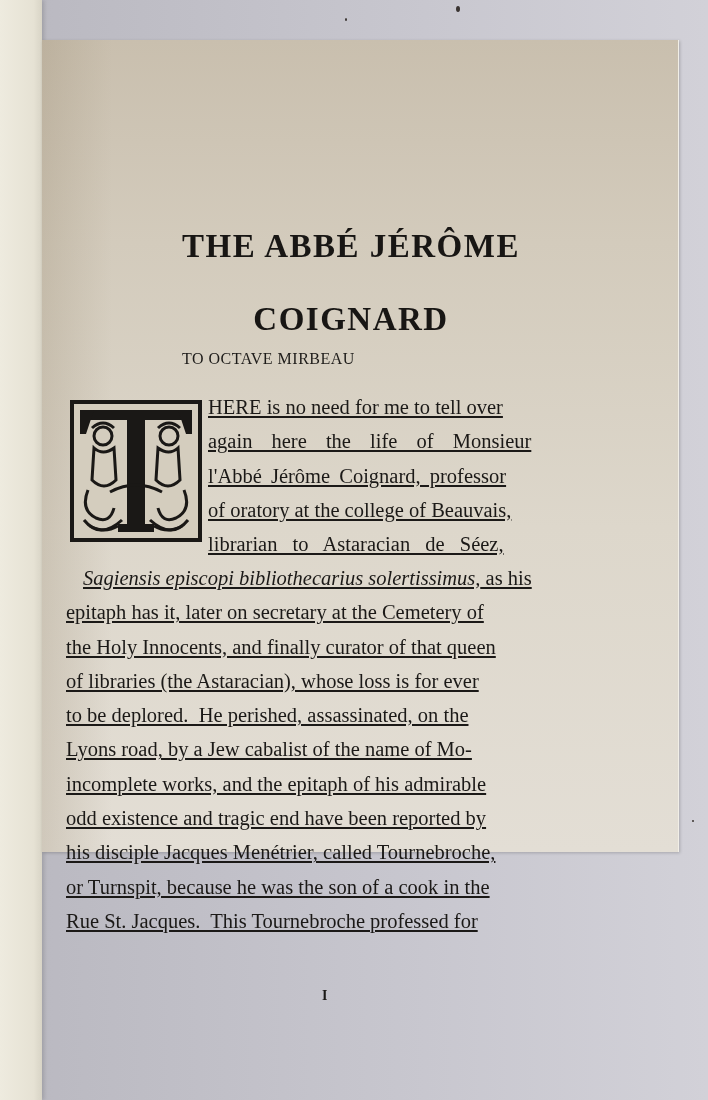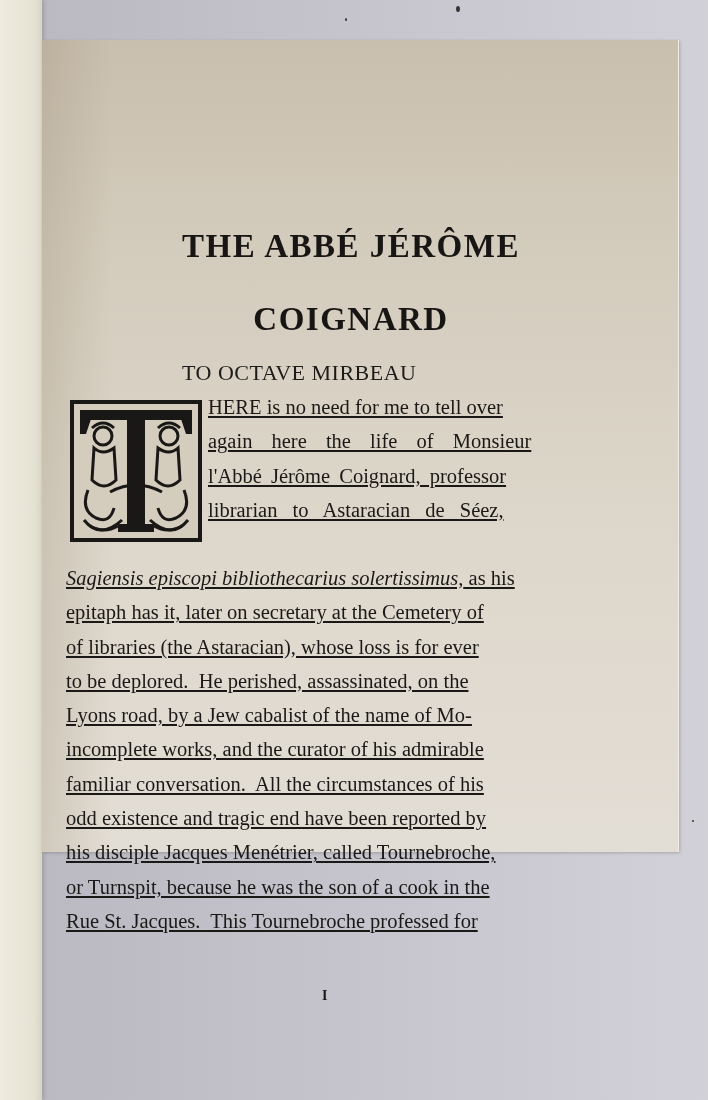--- a/index.html
+++ b/index.html
@@ -23,40 +23,39 @@
     content:""; position:absolute; left:0; top:0; width:70px; height:100%;
     background: linear-gradient(90deg, rgba(150,135,110,0.25), rgba(0,0,0,0));
   }
   .title {
     position:absolute; left:0; width:636px; text-align:center;
     font-weight:bold; font-size:33px; letter-spacing:1.5px; color:#181614;
   }
   .title.l1 { top:188px; left:-9px; }
   .title.l2 { top:223px; left:-9px;margin-top:38px; }
   .dedication {
-    position:absolute; top:310px; left:140px; font-size:22px; color:#1d1b19;
+    position:absolute; top:310px; left:140px; font-size:16px; color:#1d1b19;
     letter-spacing:0.5px;
-    margin-top:10px;
   }
   .dropcap {
     position:absolute; left:28px; top:360px; width:132px; height:142px;
     background:#1a1816; 
   }
   .dropcap svg { display:block; }
   .body-text {
     position:absolute; left:24px; width:515px; font-size:20.5px; color:#1b1917;
     line-height:34.3px;
   }
   .line { white-space:nowrap; display:flex; justify-content:space-between; height:34.3px;text-decoration:underline; }
   .indent-lines { position:absolute; left:166px; top:350px; width:373px; font-size:20.5px; line-height:34.3px; color:#1b1917; }
   .folio {
     position:absolute; top:948px; left:280px; font-size:14px; font-weight:bold; color:#1b1917;
   }
   .dust { position:absolute; background:#3a3431; border-radius:50%; }
-  i { font-style:italic; }
+  i { font-style:italic;margin-left:17px; }
 </style>
 </head>
 <body>
 
 <div class="left-page"></div>
 
 <div class="page">
   <div class="title l1">THE ABBÉ JÉRÔME</div>
   <div class="title l2">COIGNARD</div>
 
@@ -98,45 +97,48 @@
     <div class="line">
         <span>HERE is no need for me to tell over</span>
       </div>
     <div class="line">
         <span style="word-spacing:14px">again here the life of Monsieur</span>
       </div>
     <div class="line">
         <span style="word-spacing:4px">l'Abbé Jérôme Coignard, professor</span>
       </div>
     <div class="line">
+        <span>of oratory at the college of Beauvais,</span>
+      </div>
+    <div class="line">
         <span style="word-spacing:10px">librarian to Astaracian de Séez,</span>
       </div>
   </div>
 
   <div class="body-text" style="top:521px;">
     <div class="line">
       <span><i>Sagiensis episcopi bibliothecarius solertissimus,</i><span> as his</span></span>
     </div>
     <div class="line">
         <span>epitaph has it, later on secretary at the Cemetery of</span>
       </div>
     <div class="line">
+        <span>the Holy Innocents, and finally curator of that queen</span>
+      </div>
+    <div class="line">
         <span>of libraries (the Astaracian), whose loss is for ever</span>
       </div>
     <div class="line">
         <span style="white-space:pre">to be deplored.  He perished, assassinated, on the</span>
       </div>
     <div class="line">
         <span>Lyons road, by a Jew cabalist of the name of Mo-</span>
       </div>
     <div class="line">
-        <span>incomplete works, and the curator of his admirable</span>
-      </div>
-    <div class="line">
-        <span style="white-space:pre">familiar conversation.  All the circumstances of his</span>
+        <span>incomplete works, and the epitaph of his admirable</span>
       </div>
     <div class="line">
         <span>odd existence and tragic end have been reported by</span>
       </div>
     <div class="line">
         <span>his disciple Jacques Menétrier, called Tournebroche,</span>
       </div>
     <div class="line">
         <span>or Turnspit, because he was the son of a cook in the</span>
       </div>

